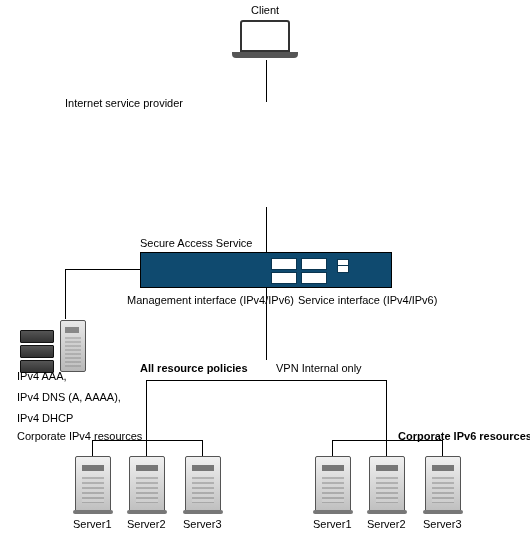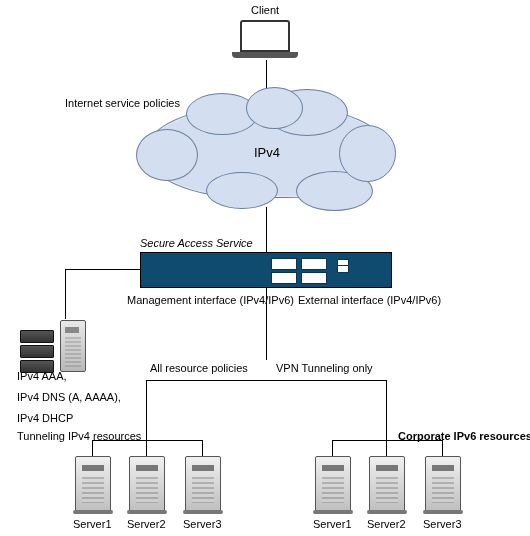--- a/index.html
+++ b/index.html
@@ -187,34 +187,26 @@
 <div class="stage">
 
 <div class="label" style="left:251px; top:4px;">Client</div>
 <div class="laptop-wrap">
   <div class="laptop-screen"></div>
   <div class="laptop-base"></div>
 </div>
 
 <div class="vline" style="left:266px; top:60px; height:42px;"></div>
 
-<div class="label" style="left:65px; top:97px;">Internet service policies</div>
-
-<div class="cloud">
-  <div class="cloud-bump bump1"></div>
-  <div class="cloud-bump bump2"></div>
-  <div class="cloud-bump bump3"></div>
-  <div class="cloud-bump bump4"></div>
-  <div class="cloud-bump bump5"></div>
-  <div class="cloud-label">IPv4</div>
-</div>
+<div class="label" style="left:65px; top:97px;">Internet service provider</div>
+
 
 <div class="vline" style="left:266px; top:207px; height:45px;"></div>
 
-<div class="label" style="left:140px; top:237px;font-style:italic;">Secure Access Service</div>
+<div class="label" style="left:140px; top:237px;">Secure Access Service</div>
 
 <div class="appliance">
 
   <div class="app-port big" style="left:130px; top:5px;"></div>
   <div class="app-port big" style="left:160px; top:5px;"></div>
 
   <div class="app-port big" style="left:130px; top:19px;"></div>
   <div class="app-port big" style="left:160px; top:19px;"></div>
 
   <div class="pgroup" style="left:196px; top:6px;">
@@ -227,49 +219,49 @@
     <div class="row" style="margin-top:6px;">
       <div class="app-port small"></div>
           <div class="app-port small"></div>
           <div class="app-port small"></div>
           <div class="app-port small"></div>
     </div>
   </div>
 </div>
 
 <div class="label" style="left:127px; top:294px;">Management interface (IPv4/IPv6)</div>
-<div class="label" style="left:298px; top:294px;">External interface (IPv4/IPv6)</div>
+<div class="label" style="left:298px; top:294px;">Service interface (IPv4/IPv6)</div>
 
 <div class="hline" style="left:65px; top:269px; width:75px;"></div>
 <div class="vline" style="left:65px; top:269px; height:50px;"></div>
 
 <div class="mg-wrap">
   <div class="rack">
     <div class="ru"></div>
         <div class="ru"></div>
         <div class="ru"></div>
   </div>
   <div class="tower"></div>
 </div>
 <div class="label" style="left:17px; top:366px; line-height:21px;">IPv4 AAA,
 IPv4 DNS (A, AAAA),
 IPv4 DHCP</div>
 
 <div class="vline" style="left:266px; top:288px; height:72px;"></div>
 
-<div class="label" style="left:150px; top:362px;">All resource policies</div>
-<div class="label" style="left:276px; top:362px;">VPN Tunneling only</div>
+<div class="label" style="left:140px; top:362px;font-weight:bold;">All resource policies</div>
+<div class="label" style="left:276px; top:362px;">VPN Internal only</div>
 
 <div class="hline" style="left:146px; top:380px; width:240px;"></div>
 
 <div class="vline" style="left:146px; top:380px; height:60px;"></div>
 
 <div class="vline" style="left:386px; top:380px; height:60px;"></div>
 
-<div class="label" style="left:17px; top:430px;">Tunneling IPv4 resources</div>
+<div class="label" style="left:17px; top:430px;">Corporate IPv4 resources</div>
 <div class="label" style="left:398px; top:430px;font-weight:bold;">Corporate IPv6 resources</div>
 
 <div class="hline" style="left:92px; top:440px; width:110px;"></div>
 <div class="vline" style="left:92px;  top:440px; height:16px;"></div>
 <div class="vline" style="left:146px; top:440px; height:16px;"></div>
 <div class="vline" style="left:202px; top:440px; height:16px;"></div>
 
 <div class="hline" style="left:332px; top:440px; width:110px;"></div>
 <div class="vline" style="left:332px; top:440px; height:16px;"></div>
 <div class="vline" style="left:386px; top:440px; height:16px;"></div>

